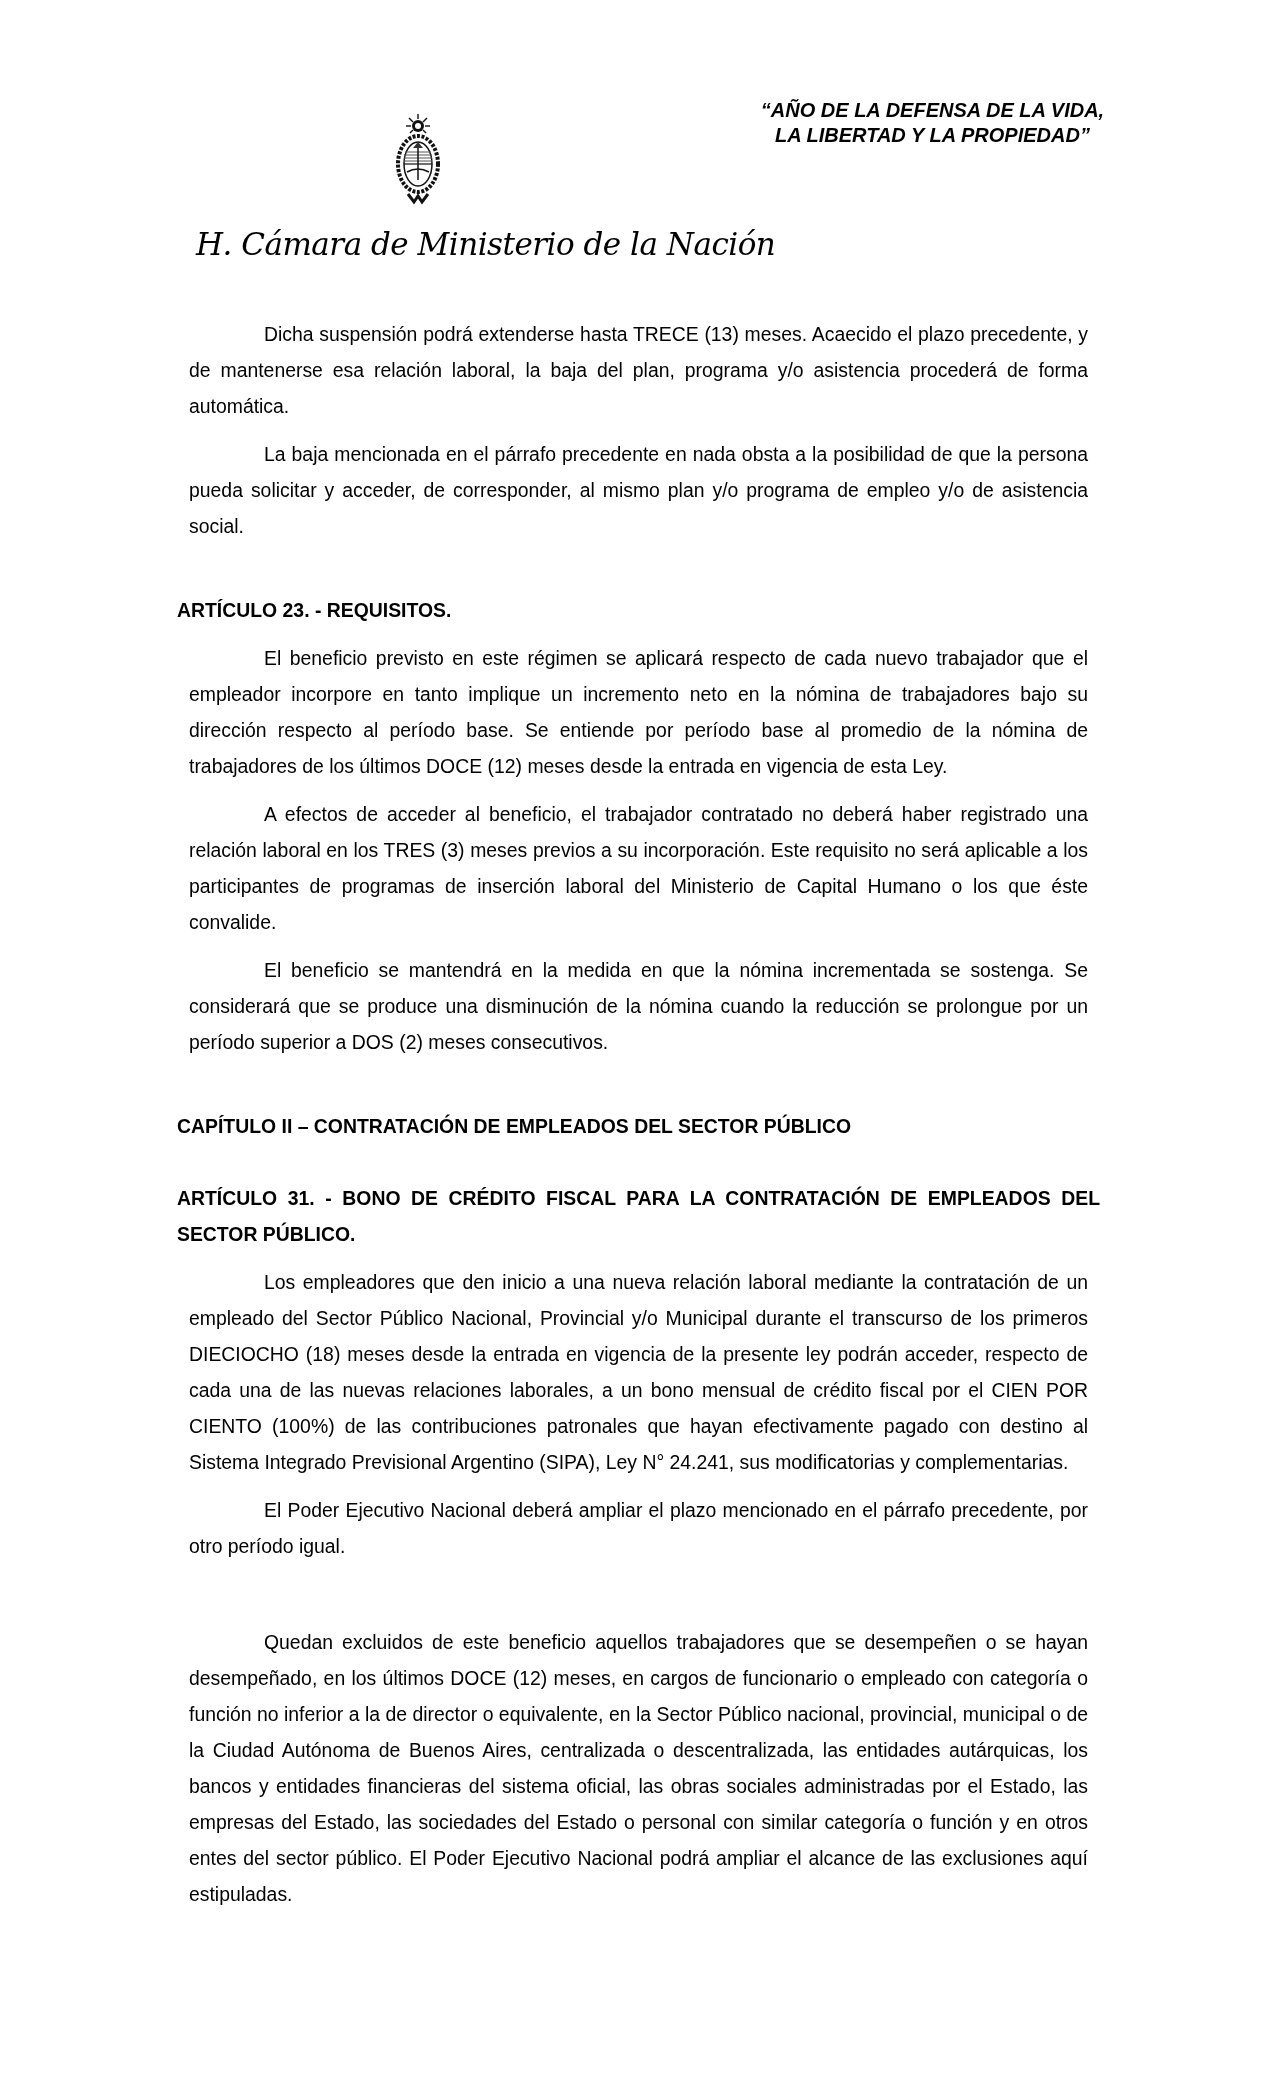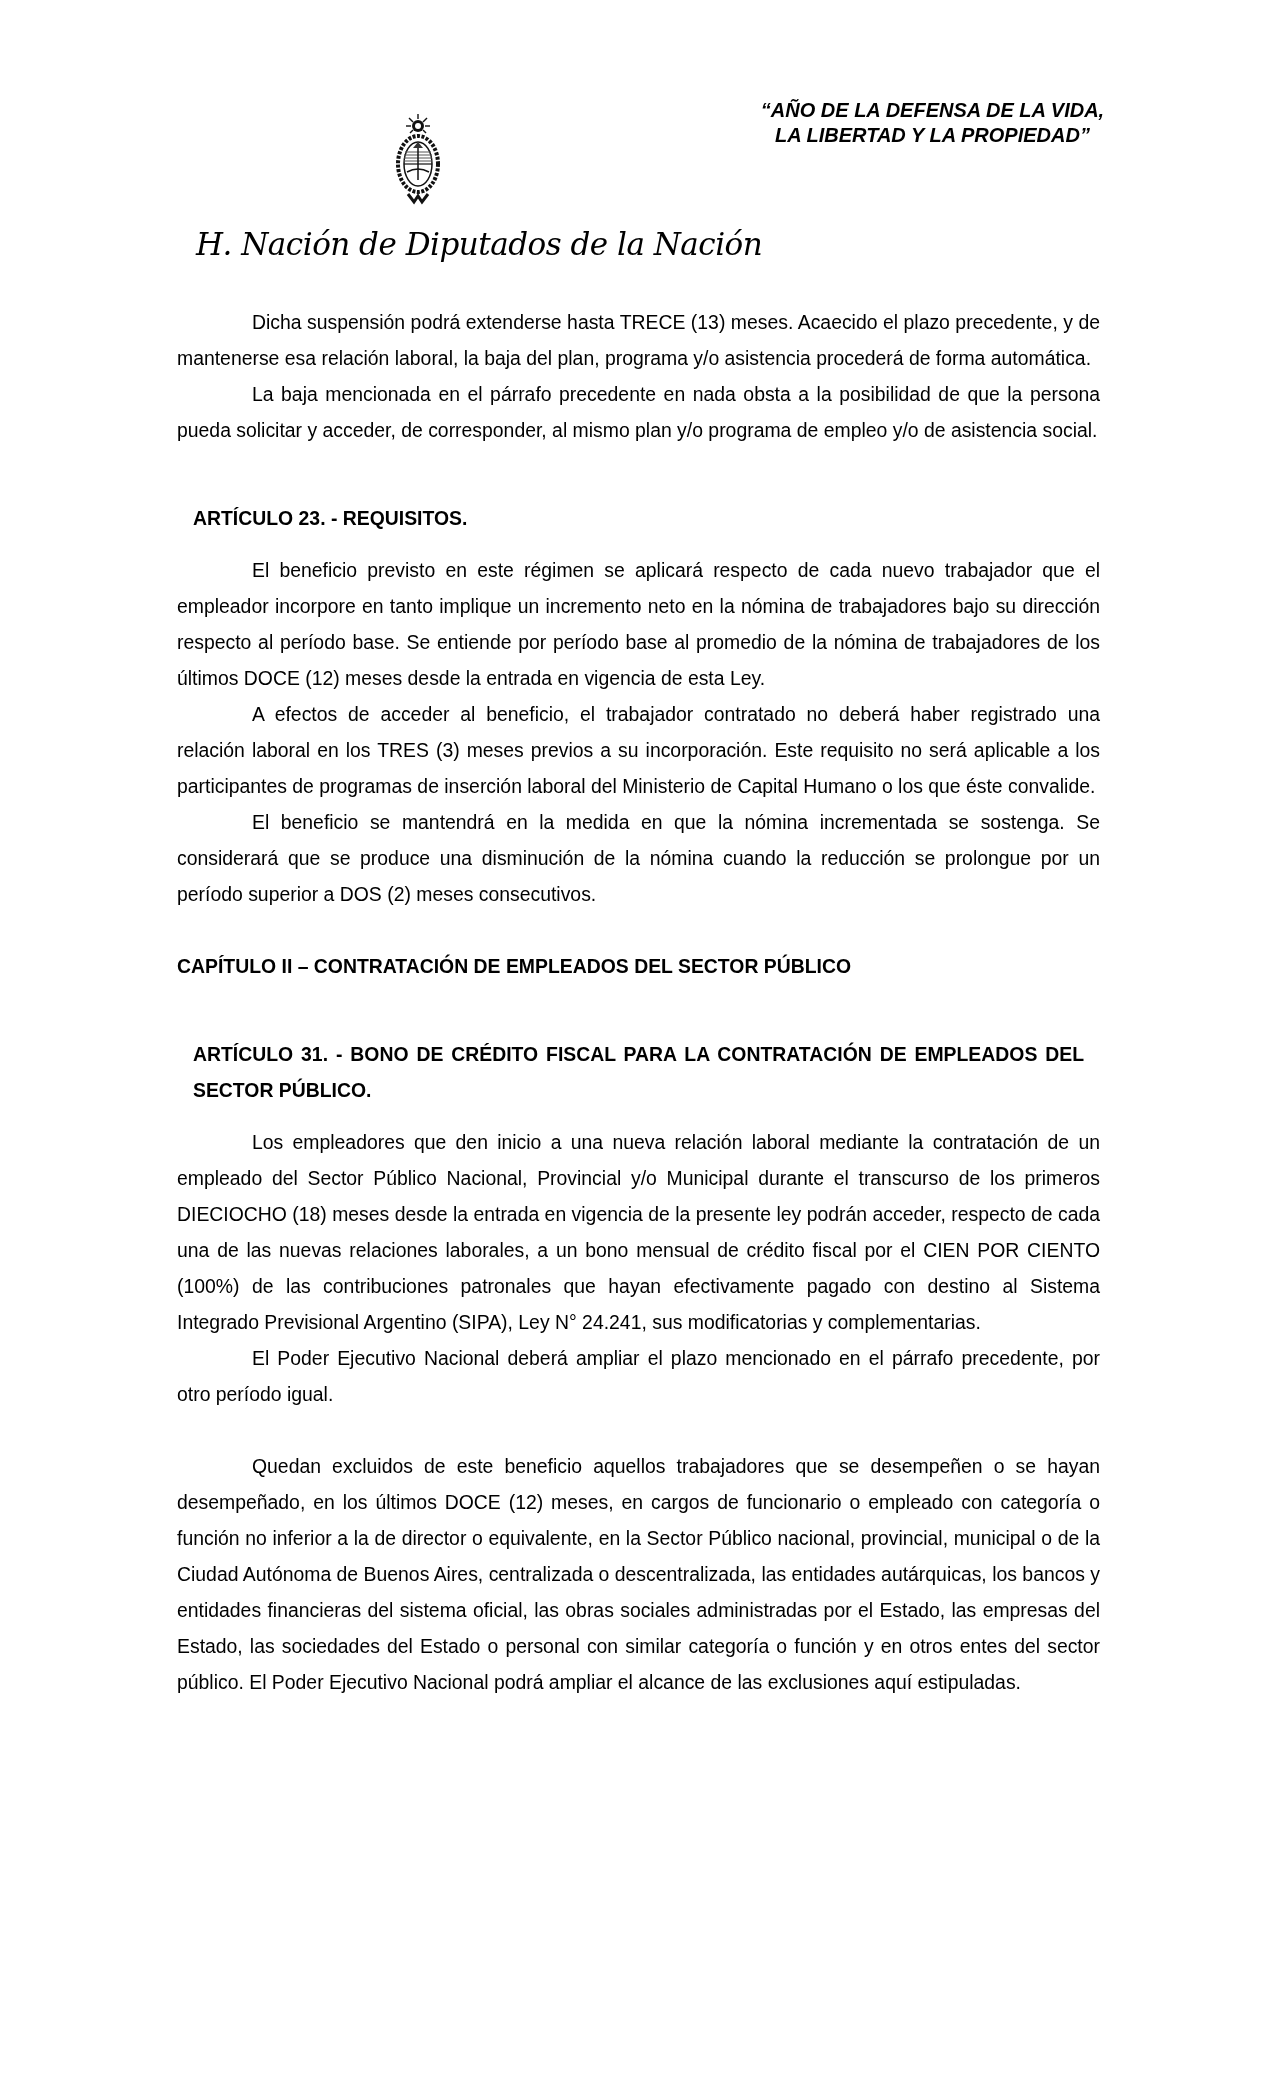--- a/index.html
+++ b/index.html
@@ -8,23 +8,23 @@
   .motto { position: absolute; top: 98px; left: 760px; width: 345px; text-align: right;
            font-weight: bold; font-style: italic; font-size: 20px; line-height: 25px;
            font-family: "Liberation Sans", sans-serif; }
   .motto div { text-align: center; }
   .emblem { position: absolute; left: 392px; top: 112px; width: 52px; height: 96px; }
   .chamber { position: absolute; left: 196px; top: 226px;
              font-family: "DejaVu Serif", serif; font-style: italic; font-size: 31px;
              letter-spacing: -0.5px; }
   .content { position: absolute; left: 177px; top: 304px; width: 923px;
              font-size: 19.4px; line-height: 36px; }
-  .content p { margin: 0; text-align: justify; }
+  .content p { margin: 12px; text-align: justify; }
   .content p.ind { text-indent: 75px; }
-  .content .h { font-weight: bold; margin: 16px; }
+  .content .h { font-weight: bold; margin: 0; }
   .content .chap { font-weight: bold; margin: 0; }
   .gap { height: 36px; }
 </style>
 </head>
 <body>
 
 <div class="motto">
   <div>“AÑO DE LA DEFENSA DE LA VIDA,</div>
   <div>LA LIBERTAD Y LA PROPIEDAD”</div>
 </div>
@@ -51,21 +51,21 @@
     <line x1="12" y1="46" x2="40" y2="46"></line>
       <line x1="12" y1="49" x2="40" y2="49"></line>
   </g>
   <line x1="12" y1="52" x2="40" y2="52" stroke="#111" stroke-width="1.2"></line>
   <line x1="26" y1="34" x2="26" y2="68" stroke="#111" stroke-width="1.5"></line>
   <path d="M21 36 L26 30 L31 36 Z" fill="#333"></path>
   <path d="M15 60 Q26 54 37 60" fill="none" stroke="#111" stroke-width="1.5"></path>
   <path d="M16 82 L22 90 L26 84 L30 90 L36 82" fill="none" stroke="#111" stroke-width="3"></path>
 </svg>
 
-<div class="chamber">H. Nación de Diputados de la Nación</div>
+<div class="chamber">H. Cámara de Ministerio de la Nación</div>
 
 <div class="content">
   <p class="ind">Dicha suspensión podrá extenderse hasta TRECE (13) meses. Acaecido el plazo precedente, y de mantenerse esa relación laboral, la baja del plan, programa y/o asistencia procederá de forma automática.</p>
   <p class="ind">La baja mencionada en el párrafo precedente en nada obsta a la posibilidad de que la persona pueda solicitar y acceder, de corresponder, al mismo plan y/o programa de empleo y/o de asistencia social.</p>
   <div class="gap"></div>
   <p class="h">ARTÍCULO 23. - REQUISITOS.</p>
   <p class="ind">El beneficio previsto en este régimen se aplicará respecto de cada nuevo trabajador que el empleador incorpore en tanto implique un incremento neto en la nómina de trabajadores bajo su dirección respecto al período base. Se entiende por período base al promedio de la nómina de trabajadores de los últimos DOCE (12) meses desde la entrada en vigencia de esta Ley.</p>
   <p class="ind">A efectos de acceder al beneficio, el trabajador contratado no deberá haber registrado una relación laboral en los TRES (3) meses previos a su incorporación. Este requisito no será aplicable a los participantes de programas de inserción laboral del Ministerio de Capital Humano o los que éste convalide.</p>
   <p class="ind">El beneficio se mantendrá en la medida en que la nómina incrementada se sostenga. Se considerará que se produce una disminución de la nómina cuando la reducción se prolongue por un período superior a DOS (2) meses consecutivos.</p>
   <div class="gap"></div>

